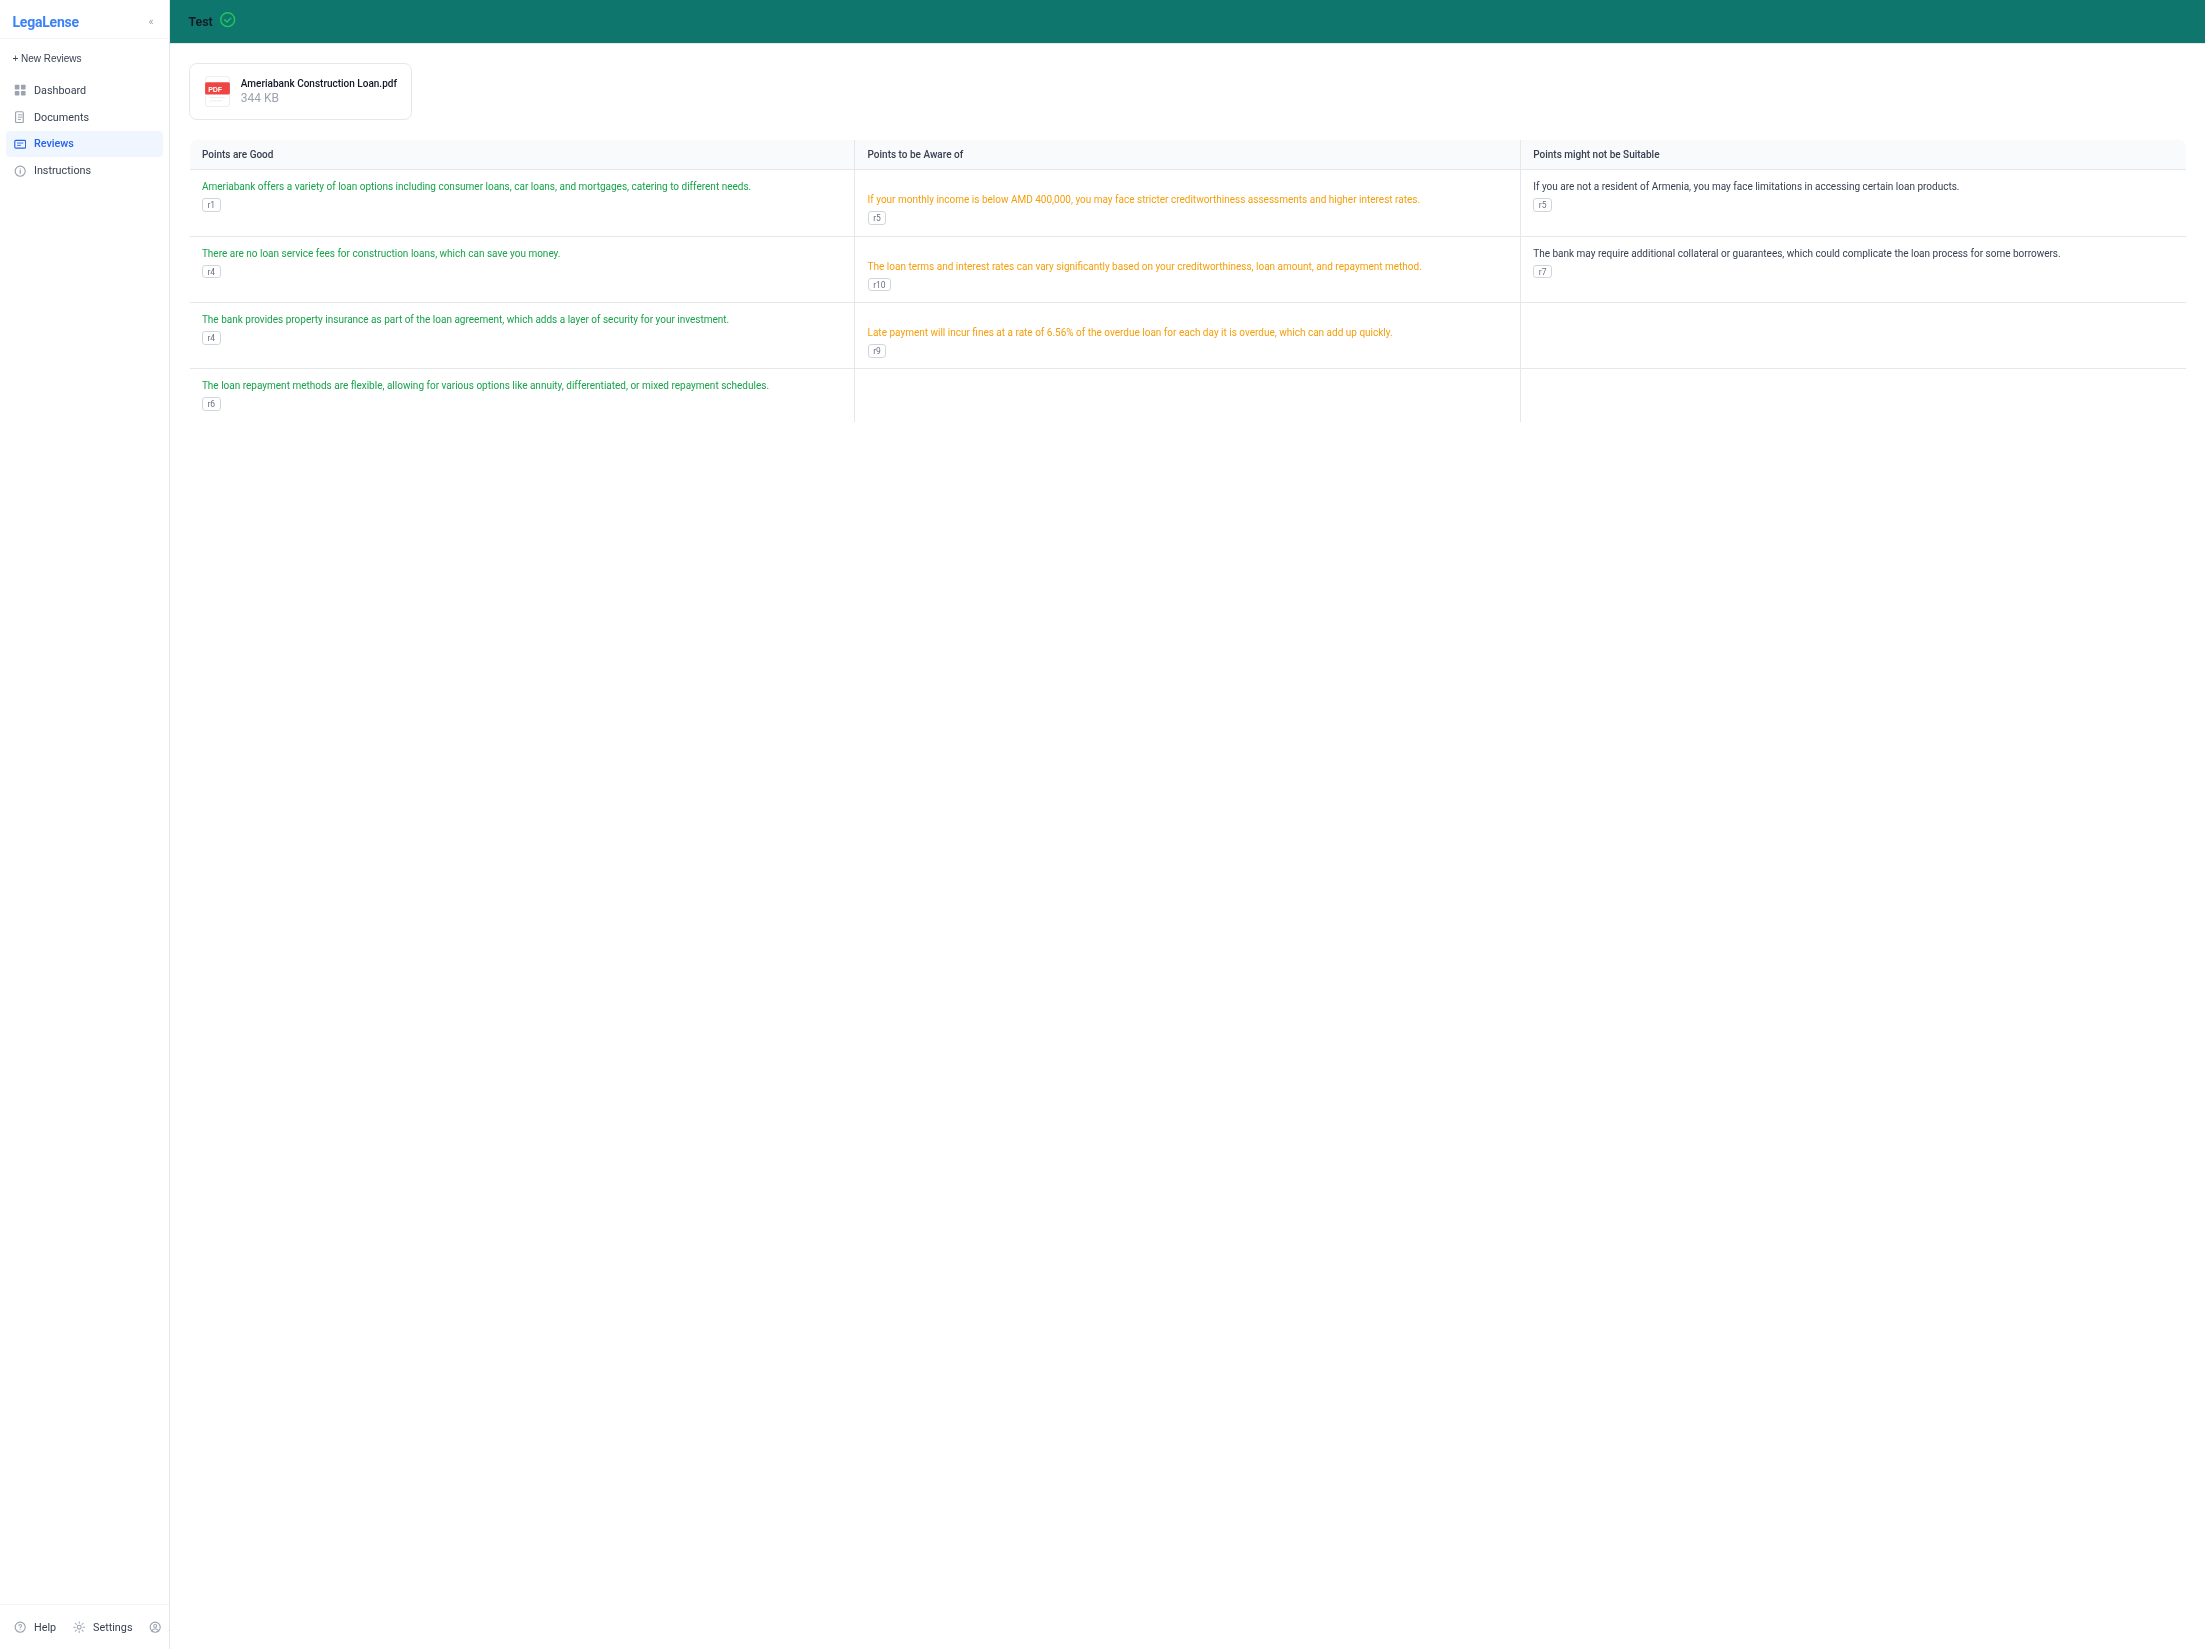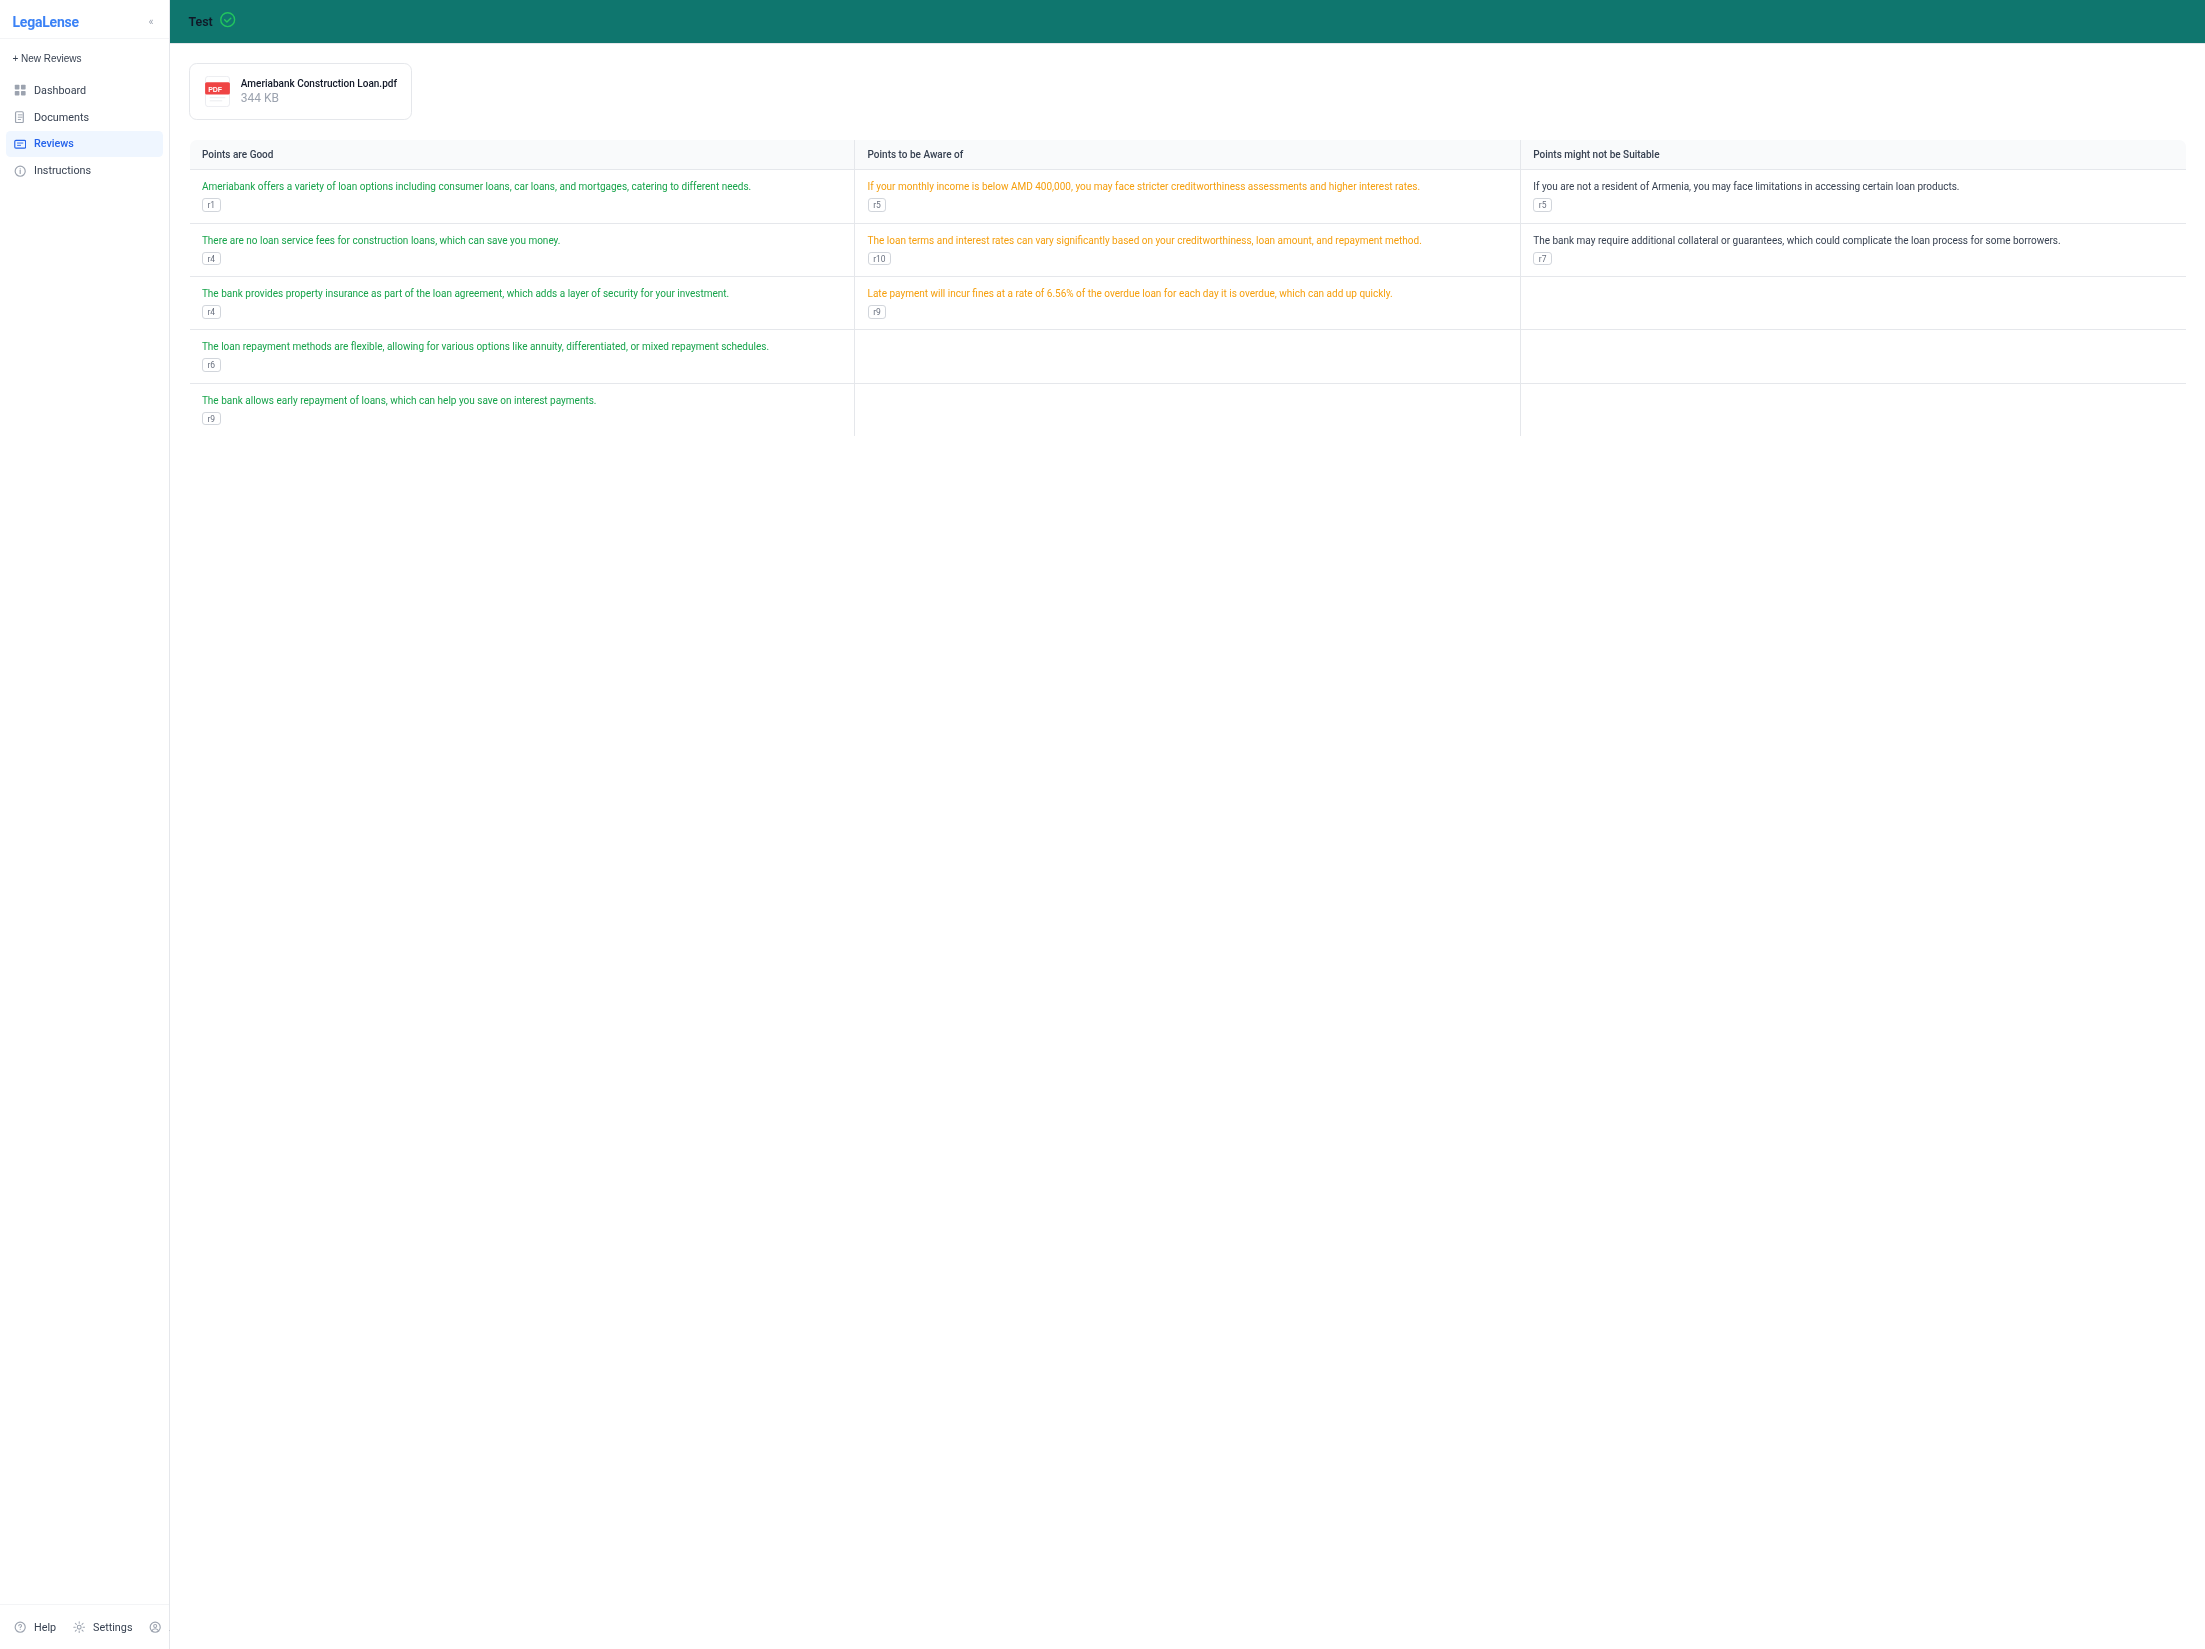--- a/index.html
+++ b/index.html
@@ -177,21 +177,21 @@
       font-size: 10px;
       border-bottom: 0.8px solid #e5e7eb;
     }
     .review-table td:not(:last-child) {
       border-right: 0.8px solid #e5e7eb;
     }
     .review-table tr:last-child td {
       border-bottom: none;
     }
     .good-text { color: #16a34a; }
-    .warn-text { color: #f59e0b; }
+    .warn-text { color: #f59e0b; margin-top: 13px; }
     .neutral-text { color: #374151; }
     .ref-badge {
       display: inline-block;
       margin-top: 6.2px;
       font-size: 8.5px;
       color: #6b7280;
       border: 0.8px solid #d1d5db;
       border-radius: 3.1px;
       padding: 0.8px 4.6px;
       background: #fff;
@@ -341,22 +341,17 @@
           <tr>
             <td><p class="good-text">The bank provides property insurance as part of the loan agreement, which adds a layer of security for your investment.</p><span class="ref-badge">r4</span></td>
             <td><p class="warn-text">Late payment will incur fines at a rate of 6.56% of the overdue loan for each day it is overdue, which can add up quickly.</p><span class="ref-badge">r9</span></td>
             <td></td>
           </tr>
           <tr>
             <td><p class="good-text">The loan repayment methods are flexible, allowing for various options like annuity, differentiated, or mixed repayment schedules.</p><span class="ref-badge">r6</span></td>
             <td></td>
             <td></td>
           </tr>
-          <tr>
-            <td><p class="good-text">The bank allows early repayment of loans, which can help you save on interest payments.</p><span class="ref-badge">r9</span></td>
-            <td></td>
-            <td></td>
-          </tr>
         </tbody>
     </table>
   </div>
 </div>
 
 
 </body></html>

